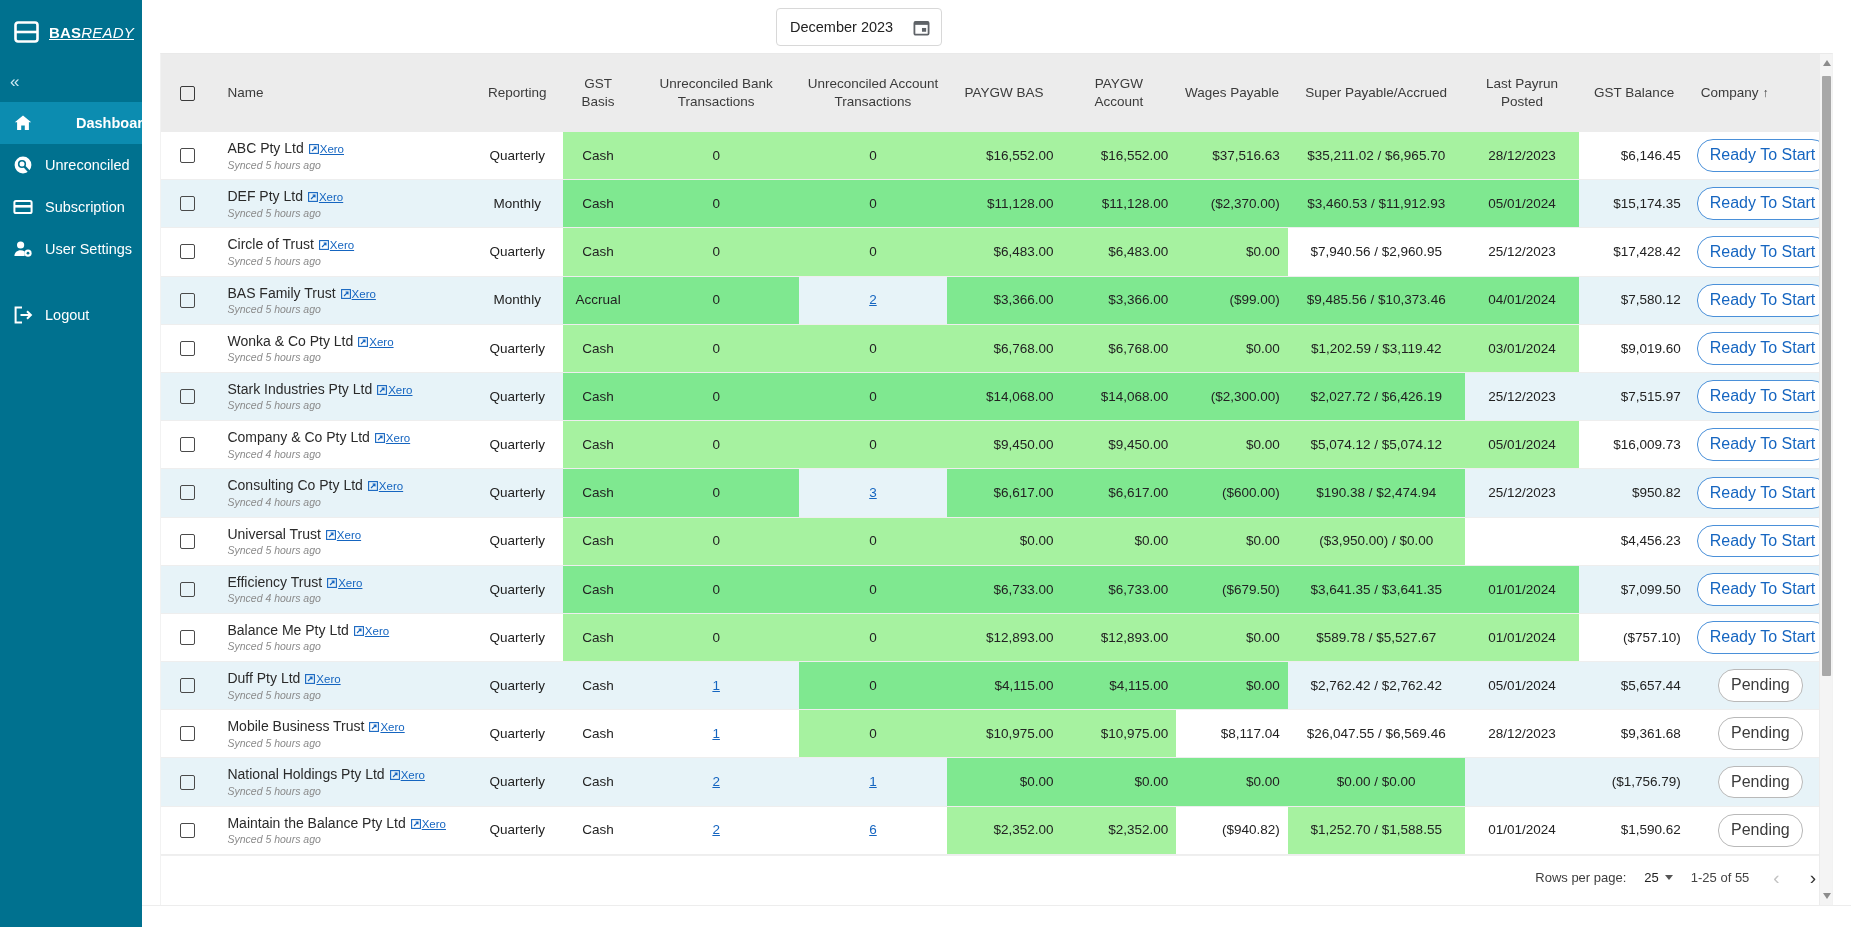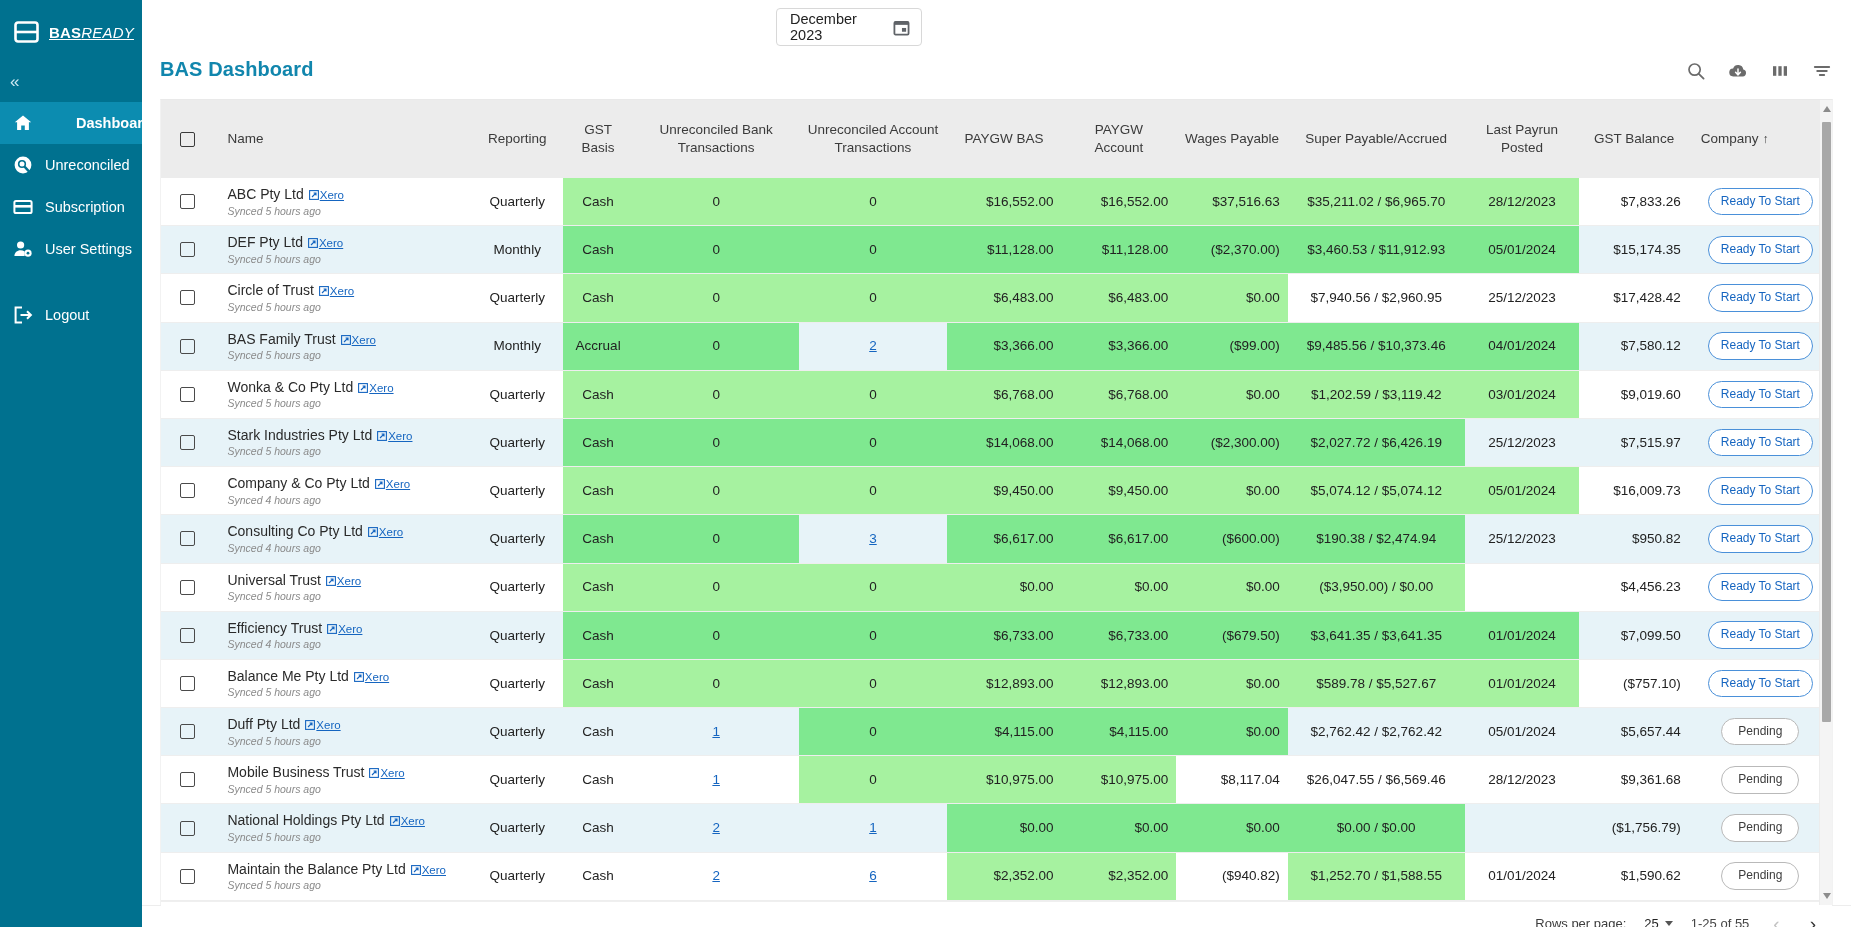--- a/index.html
+++ b/index.html
@@ -86,21 +86,21 @@
   
   #topbar {
     height: 53px;
     position: relative;
     flex: none;
   }
   #datepicker {
     position: absolute;
     left: 634px;
     top: 8px;
-    width: 146px;
+    width: 166px;
     height: 38px;
     border: 1px solid #d8d8d8;
     border-radius: 4px;
     background: #fff;
     display: flex;
     align-items: center;
     padding: 0 11px 0 13px;
     justify-content: space-between;
     cursor: pointer;
   }
@@ -217,21 +217,21 @@
     cursor: pointer;
   }
 
   
   .pill {
     display: inline-block;
     min-width: 104px;
     text-align: center;
     padding: 5px 12px;
     border-radius: 16px;
-    font-size: 12px;
+    font-size: 16px;
     border: 1px solid #4a90d9;
     color: #1565c0;
     background: #ffffff;
     cursor: pointer;
     white-space: nowrap;
   }
   .pill.pending {
     border-color: #b9b9b9;
     color: #3c3c3c;
     min-width: 78px;
@@ -386,43 +386,20 @@
       <div id="datepicker">
         <span class="dp-val">December 2023</span>
         <svg class="cal-ico" viewBox="0 0 18 18">
           <rect x="1.5" y="3" width="15" height="13.5" rx="1.2" fill="none" stroke="#5f6368" stroke-width="1.9"></rect>
           <rect x="1.5" y="3" width="15" height="3.2" fill="#5f6368"></rect>
           <rect x="9.5" y="9.5" width="4.4" height="4" fill="#5f6368"></rect>
         </svg>
       </div>
     </div>
 
-    <div id="titlerow">
-      <div id="page-title">BAS Dashboard</div>
-      <div id="toolbar-icons">
-        <svg class="tb-ico" viewBox="0 0 20 20">
-          <circle cx="8.6" cy="8.6" r="5.6" fill="none" stroke="#6b6b6b" stroke-width="1.7"></circle>
-          <line x1="12.8" y1="12.8" x2="17.6" y2="17.6" stroke="#6b6b6b" stroke-width="1.8" stroke-linecap="round"></line>
-        </svg>
-        <svg class="tb-ico" viewBox="0 0 20 20">
-          <path d="M5.4 15.4a4 4 0 0 1-.3-8 5.3 5.3 0 0 1 10.2 1.1 3.5 3.5 0 0 1-.5 6.9z" fill="#6b6b6b"></path>
-          <path d="M10 8v5.2M7.6 11.2 10 13.8l2.4-2.6" fill="none" stroke="#ffffff" stroke-width="1.5" stroke-linecap="round"></path>
-        </svg>
-        <svg class="tb-ico" viewBox="0 0 20 20">
-          <rect x="3" y="5.2" width="3.3" height="9.6" fill="#6b6b6b"></rect>
-          <rect x="8.35" y="5.2" width="3.3" height="9.6" fill="#6b6b6b"></rect>
-          <rect x="13.7" y="5.2" width="3.3" height="9.6" fill="#6b6b6b"></rect>
-        </svg>
-        <svg class="tb-ico" viewBox="0 0 20 20">
-          <line x1="2.8" y1="6" x2="17.2" y2="6" stroke="#6b6b6b" stroke-width="1.8" stroke-linecap="round"></line>
-          <line x1="5.2" y1="10" x2="14.8" y2="10" stroke="#6b6b6b" stroke-width="1.8" stroke-linecap="round"></line>
-          <line x1="7.8" y1="14" x2="12.2" y2="14" stroke="#6b6b6b" stroke-width="1.8" stroke-linecap="round"></line>
-        </svg>
-      </div>
-    </div>
 
     <div id="tablewrap">
       <table>
         <colgroup>
           <col style="width:48px">
           <col style="width:236px">
           <col style="width:84px">
           <col style="width:64px">
           <col style="width:152px">
           <col style="width:135px">
@@ -469,21 +446,21 @@
               </td>
               <td class="c-center">Quarterly</td>
               <td class="c-center g1">Cash</td>
               <td class="c-center g1">0</td>
               <td class="c-center g1">0</td>
               <td class="c-right g1">$16,552.00</td>
               <td class="c-right g1">$16,552.00</td>
               <td class="c-right g1">$37,516.63</td>
               <td class="c-center g1">$35,211.02 / $6,965.70</td>
               <td class="c-center g1">28/12/2023</td>
-              <td class="c-right">$7,833.26</td>
+              <td class="c-right">$6,146.45</td>
               <td style="text-align: center;"><span class="pill">Ready To Start</span></td>
             </tr>
             <tr class="alt">
               <td>
                 <div class="cbx"></div>
               </td>
               <td style="padding-left: 14px;">
                 <div><span class="org-name">DEF Pty Ltd</span><span class="xero-link"><svg class="ext-ico" width="10" height="10" viewBox="0 0 10 10">
                       <rect x="0.6" y="0.6" width="8.8" height="8.8" fill="none" stroke="#1565c0" stroke-width="1.1"></rect>
                       <path d="M3 7 7 3M4.6 3H7v2.4" fill="none" stroke="#1565c0" stroke-width="1.1"></path>

